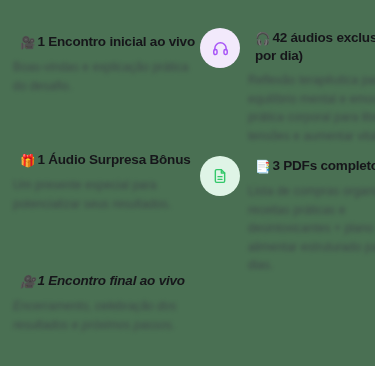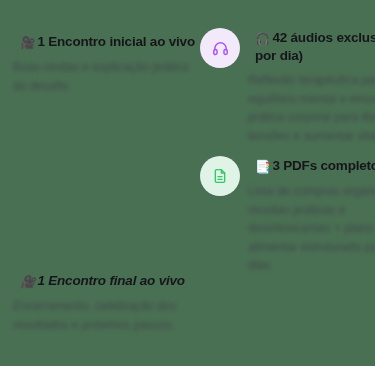--- a/index.html
+++ b/index.html
@@ -115,20 +115,26 @@
           <rect x="16.9" y="13.5" width="4.6" height="7" rx="2"></rect>
         </svg>
       </span>
     </div>
     <div class="card-body">
       <div class="feature-title"><span class="title-emoji">🎧</span><span>42 áudios exclusivos (1 por dia)</span></div>
       <p class="feature-desc">Reflexão terapêutica para equilíbrio mental e emocional, prática corporal para liberar tensões e aumentar vitalidade.</p>
     </div>
   </div>
 
+  <div class="feature-card card-c">
+    <div class="card-body">
+      <div class="feature-title"><span class="title-emoji">🎁</span><span>1 Áudio Surpresa Bônus</span></div>
+      <p class="feature-desc">Um presente especial para potencializar seus resultados.</p>
+    </div>
+  </div>
 
   <div class="feature-card card-d">
     <div class="badge green">
       <span>
         <svg width="16" height="16" viewBox="0 0 24 24" fill="none" stroke="#34c86a" stroke-width="2.1" stroke-linecap="round" stroke-linejoin="round">
           <path d="M14 2.5H7a2 2 0 0 0-2 2v15a2 2 0 0 0 2 2h10a2 2 0 0 0 2-2V7.5z"></path>
           <polyline points="14 2.5 14 7.5 19 7.5"></polyline>
           <line x1="9" y1="13" x2="15" y2="13"></line>
           <line x1="9" y1="17" x2="15" y2="17"></line>
         </svg>

